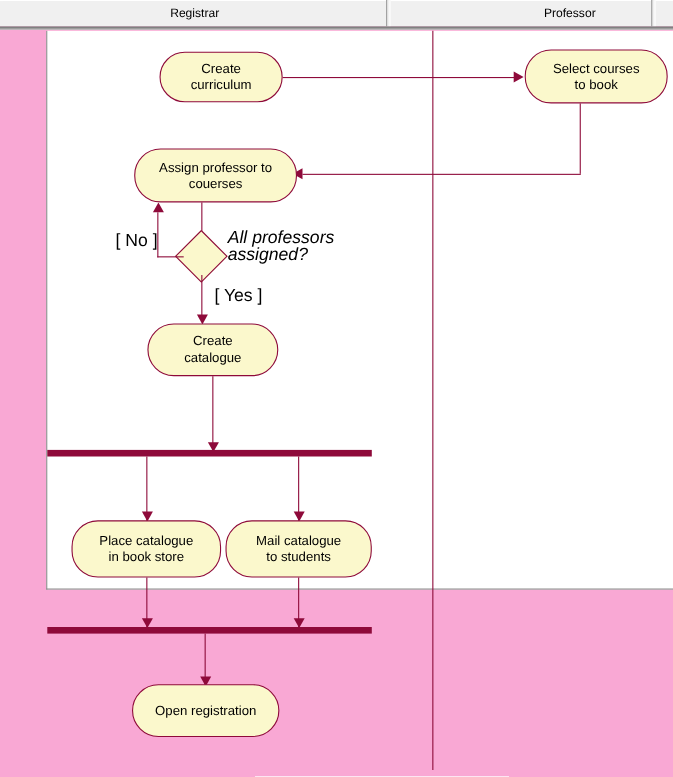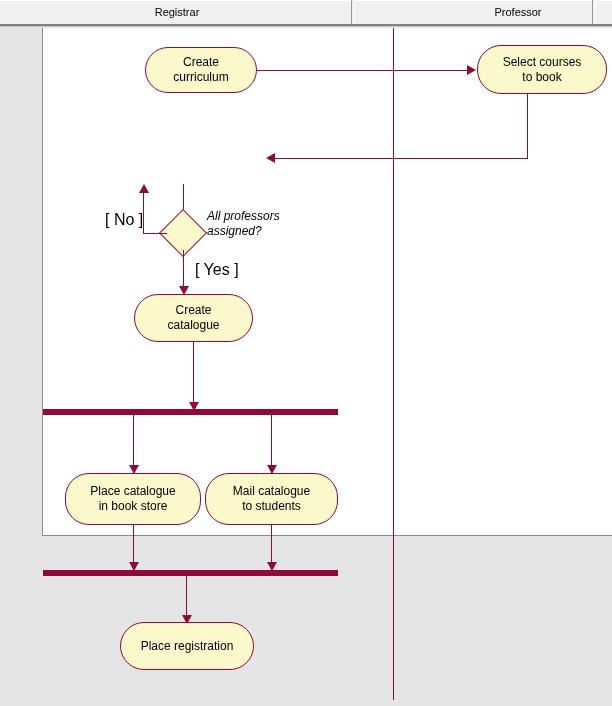--- a/index.html
+++ b/index.html
@@ -11,21 +11,21 @@
     width: 612px;
     height: 706px;
     font-family: "Liberation Sans", sans-serif;
     overflow: hidden;
   }
 
   #app {
     position: relative;
     width: 612px;
     height: 706px;
-    background: #e5e5e5;
+    background: #f9a8d4;
   }
 
   
   .header-band {
     position: absolute;
     left: 0;
     top: 0;
     width: 612px;
     height: 24px;
     background: #f0f0f0;
@@ -156,21 +156,21 @@
 
   
   .guard {
     position: absolute;
     font-size: 16px;
     color: #000000;
     white-space: nowrap;
   }
   .cond {
     position: absolute;
-    font-size: 12px;
+    font-size: 16px;
     font-style: italic;
     color: #000000;
     line-height: 15px;
     white-space: pre-line;
   }
 </style>
 </head>
 <body>
 
 <div id="app">
@@ -210,20 +210,24 @@
 
     <div class="node" style="left:434px; top:17px; width:130px; height:49px;">
       <span>Select courses
 to book</span>
     </div>
 
     <div class="edge-v" style="left:484px; top:66px; height:64px;"></div>
     <div class="edge-h" style="left:232px; top:130px; width:253px;"></div>
     <div class="arrow arrow-left" style="left:223px; top:125px;"></div>
 
+    <div class="node" style="left:79px; top:107px; width:148px; height:49px;">
+      <span>Assign professor to
+couerses</span>
+    </div>
 
     <div class="edge-v" style="left:140px; top:156px; height:40px;"></div>
     <div class="arrow arrow-down" style="left:136px; top:190px;"></div>
 
     <div class="diamond" style="left:123px; top:188px; width:34px; height:34px;"></div>
 
     <div class="cond" style="left:164px; top:181px;">All professors
 assigned?</div>
 
     <div class="edge-h" style="left:100px; top:205px; width:24px;"></div>
@@ -268,17 +272,17 @@
 
     <div class="edge-v" style="left:228px; top:497px; height:46px;"></div>
     <div class="arrow arrow-down" style="left:224px; top:534px;"></div>
 
     <div class="bar" style="left:0px; top:542px; width:295px; height:6px;"></div>
 
     <div class="edge-v" style="left:143px; top:548px; height:48px;"></div>
     <div class="arrow arrow-down" style="left:139px; top:587px;"></div>
 
     <div class="node" style="left:77px; top:594px; width:134px; height:48px;">
-      <span>Place registration</span>
+      <span>Open registration</span>
     </div>
 
   </div>
 </div>
 
 </body></html>

